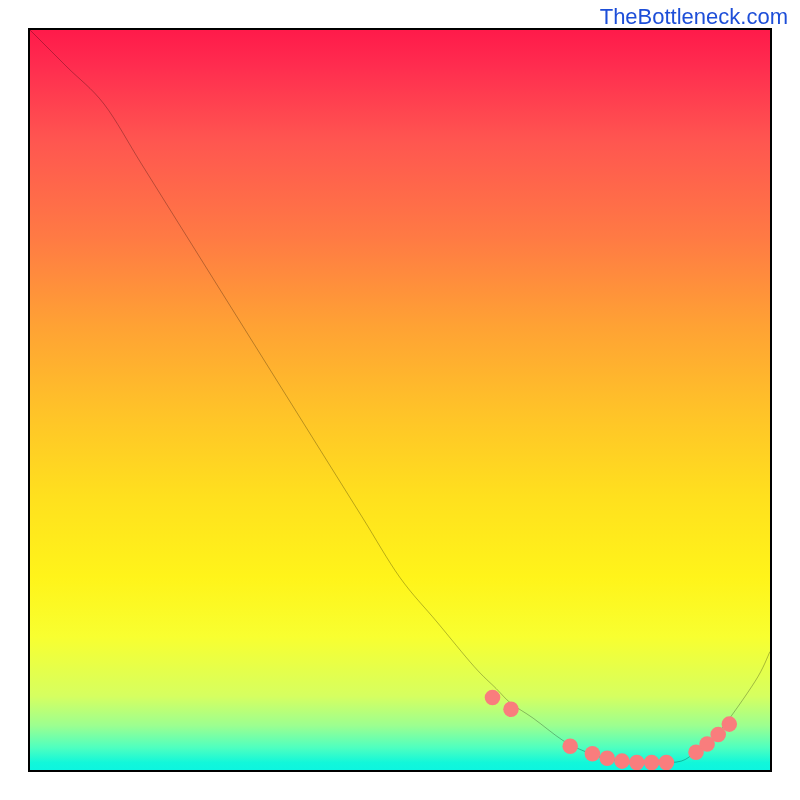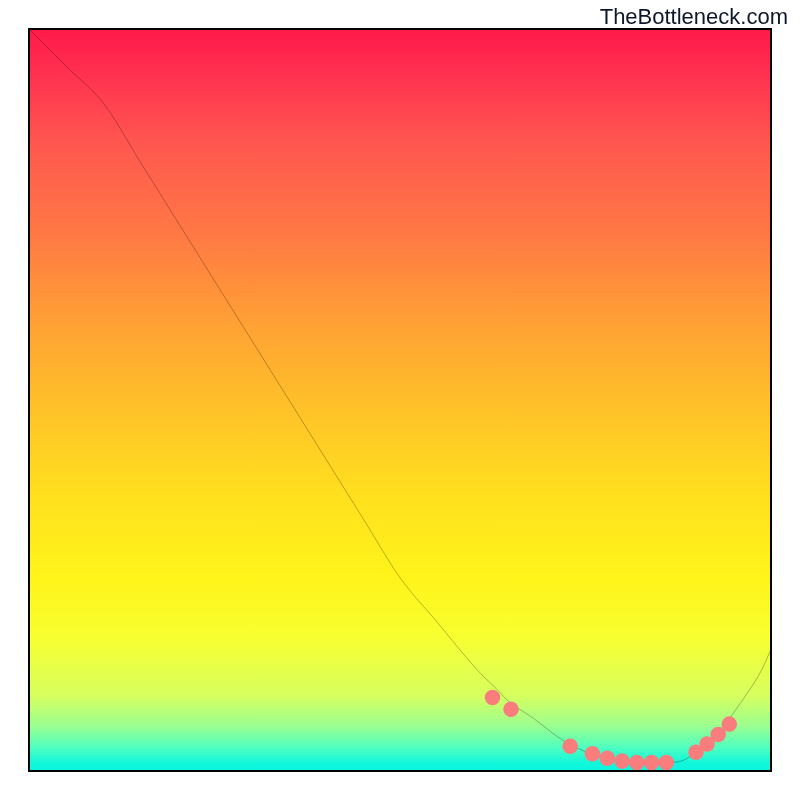--- a/index.html
+++ b/index.html
@@ -3,21 +3,21 @@
 <meta charset="utf-8">
 <style>
   * { margin: 0; padding: 0; box-sizing: border-box; }
   html, body { width: 800px; height: 800px; overflow: hidden; }
   body { background: #ffffff; position: relative; font-family: Arial, sans-serif; }
   .watermark {
     position: absolute;
     top: 4px;
     right: 12px;
     font-size: 22px;
-    color: #0f172a;
+    color: #1d4ed8;
     font-weight: normal;
     z-index: 10;
   }
   .chart-area {
     position: absolute;
     left: 28px;
     top: 28px;
     width: 744px;
     height: 744px;
     border: 2px solid #000000;

